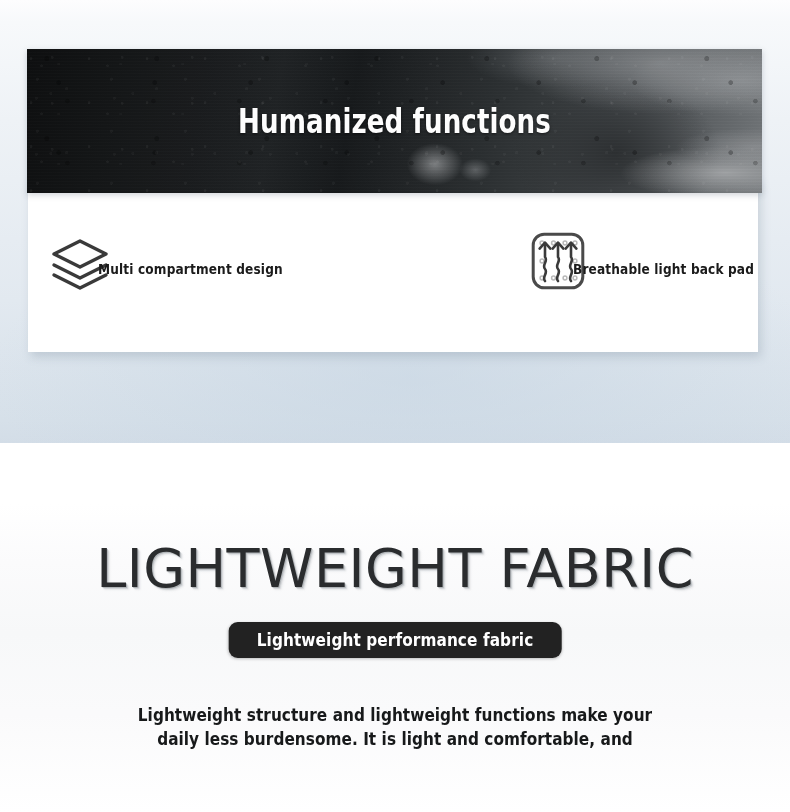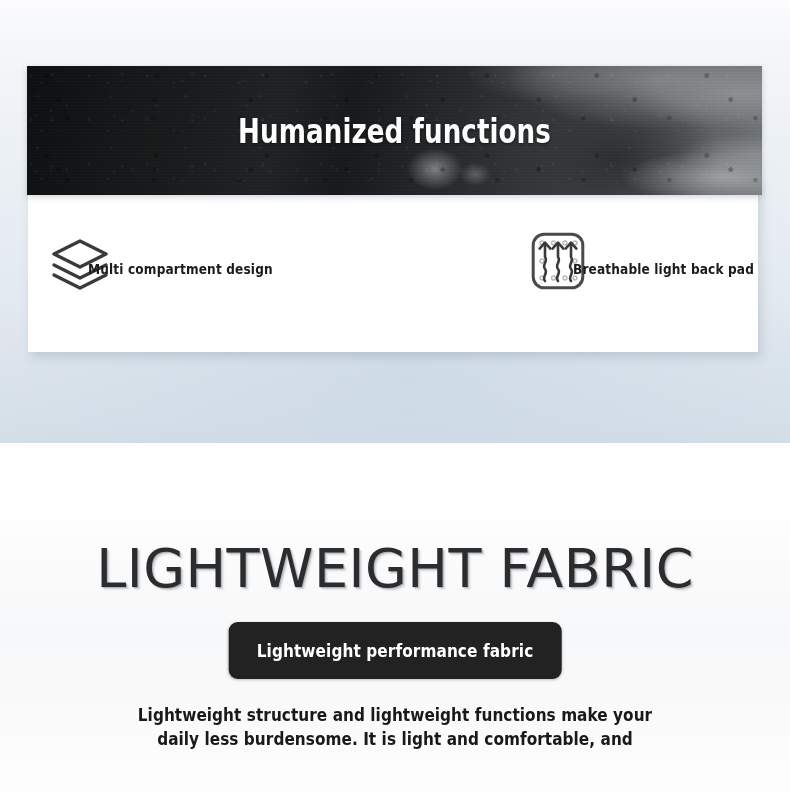--- a/index.html
+++ b/index.html
@@ -40,22 +40,22 @@
     left: 0; top: 0;
     width: 790px; height: 443px;
     background:
       radial-gradient(ellipse 600px 260px at 52% 85%, rgba(197,212,226,0.55), rgba(197,212,226,0) 70%);
     pointer-events: none;
   }
 
   
   .banner {
     position: absolute;
-    left: 27px; top: 66px;
-    width: 735px; height: 129px;
+    left: 27px; top: 49px;
+    width: 735px; height: 144px;
     overflow: hidden;
     background: #0369a1;
     box-shadow: 0 2px 6px rgba(70,85,100,0.25);
     z-index: 3;
   }
   .banner-photo {
     position: absolute;
     inset: 0;
     background:
       
@@ -166,21 +166,21 @@
     font-weight: 700;
     color: #1b1b1b;
     white-space: nowrap;
     letter-spacing: 0.15px;
     font-family: "DejaVu Sans Condensed", "Liberation Sans", sans-serif;
   }
 
   
   .f1 { left: 0;   width: 300px; }
   .f1 .feature-icon { left: 21px;  top: 60px; }
-  .f1 .feature-label { left: 60px; }
+  .f1 .feature-label { left: 70px; }
   
   .f2 { left: 240px; width: 280px; }
   .f2 .feature-icon { left: 42px;  top: 50px; }
   .f2 .feature-label { left: 72px; }
   
   .f3 { left: 455px; width: 275px; }
   .f3 .feature-icon { left: 48px;  top: 54px; }
   .f3 .feature-label { left: 90px; }
 
   
@@ -214,21 +214,21 @@
       3px 3px 2px rgba(198,202,206,0.30);
     z-index: 6;
     white-space: nowrap;
   }
 
   .fabric-badge {
     position: absolute;
     left: 50%;
     transform: translateX(-50%);
     top: 622px;
-    height: 57px;
+    height: 36px;
     padding: 16px 28px;
     display: flex;
     align-items: center;
     justify-content: center;
     background: #222222;
     border-radius: 9px;
     color: #ffffff;
     font-size: 17px;
     font-weight: 700;
     letter-spacing: 0.1px;

